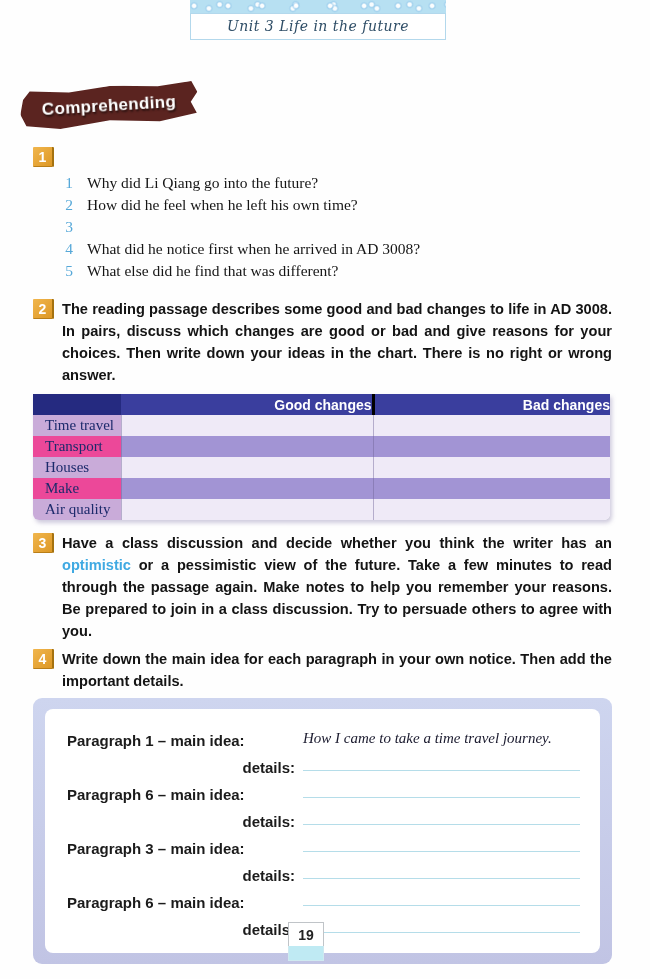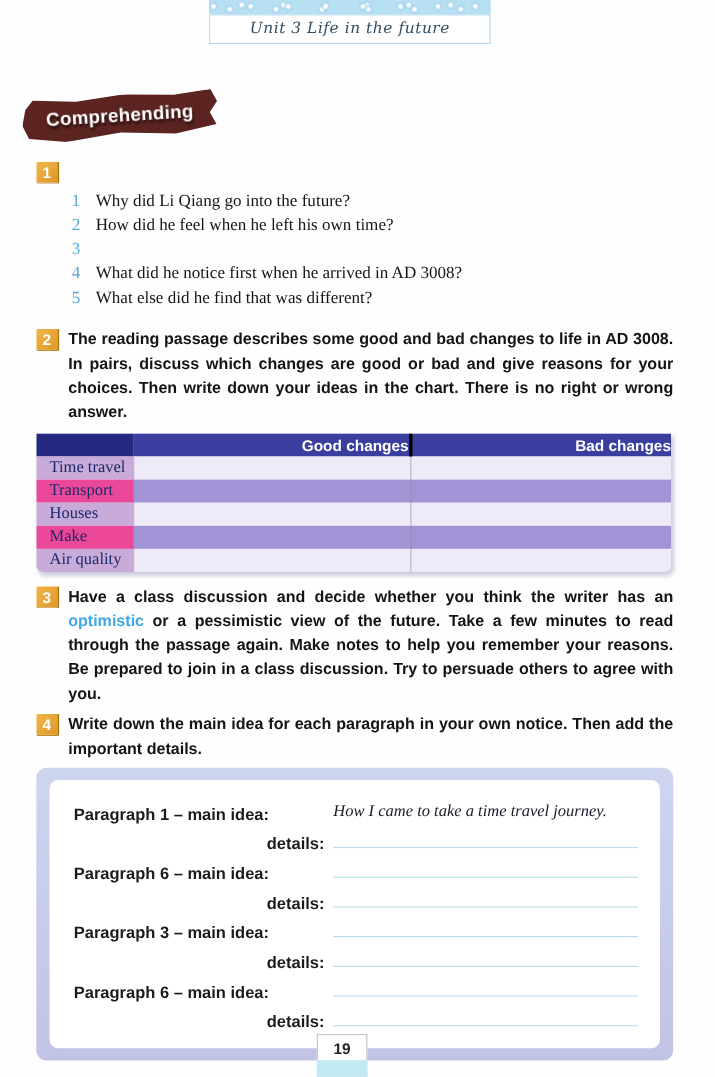--- a/index.html
+++ b/index.html
@@ -125,21 +125,21 @@
     font-family:"Liberation Serif",serif;font-style:italic;
     font-size:15px;color:#1a1a2e;margin-left:8px;padding-bottom:2px;
   }
 
   .note{
     margin:0 0 0 27px;font-weight:bold;font-size:14.6px;line-height:22px;
     text-align:justify;
   }
 
   
-  .page-num-wrap{position:absolute;left:288px;bottom:0;width:46px;}
+  .page-num-wrap{position:absolute;left:288px;bottom:18px;width:36px;}
   .page-num-box{
     background:#fff;border:1px solid #c0c4c8;border-bottom:none;
     height:23px;display:flex;align-items:center;justify-content:center;
     font-weight:bold;font-size:14px;color:#222;
   }
   .page-num-tab{height:14px;background:#bfeaf3;border:1px solid #cfe9f0;border-top:none;}
 </style>
 </head>
 <body>
 

